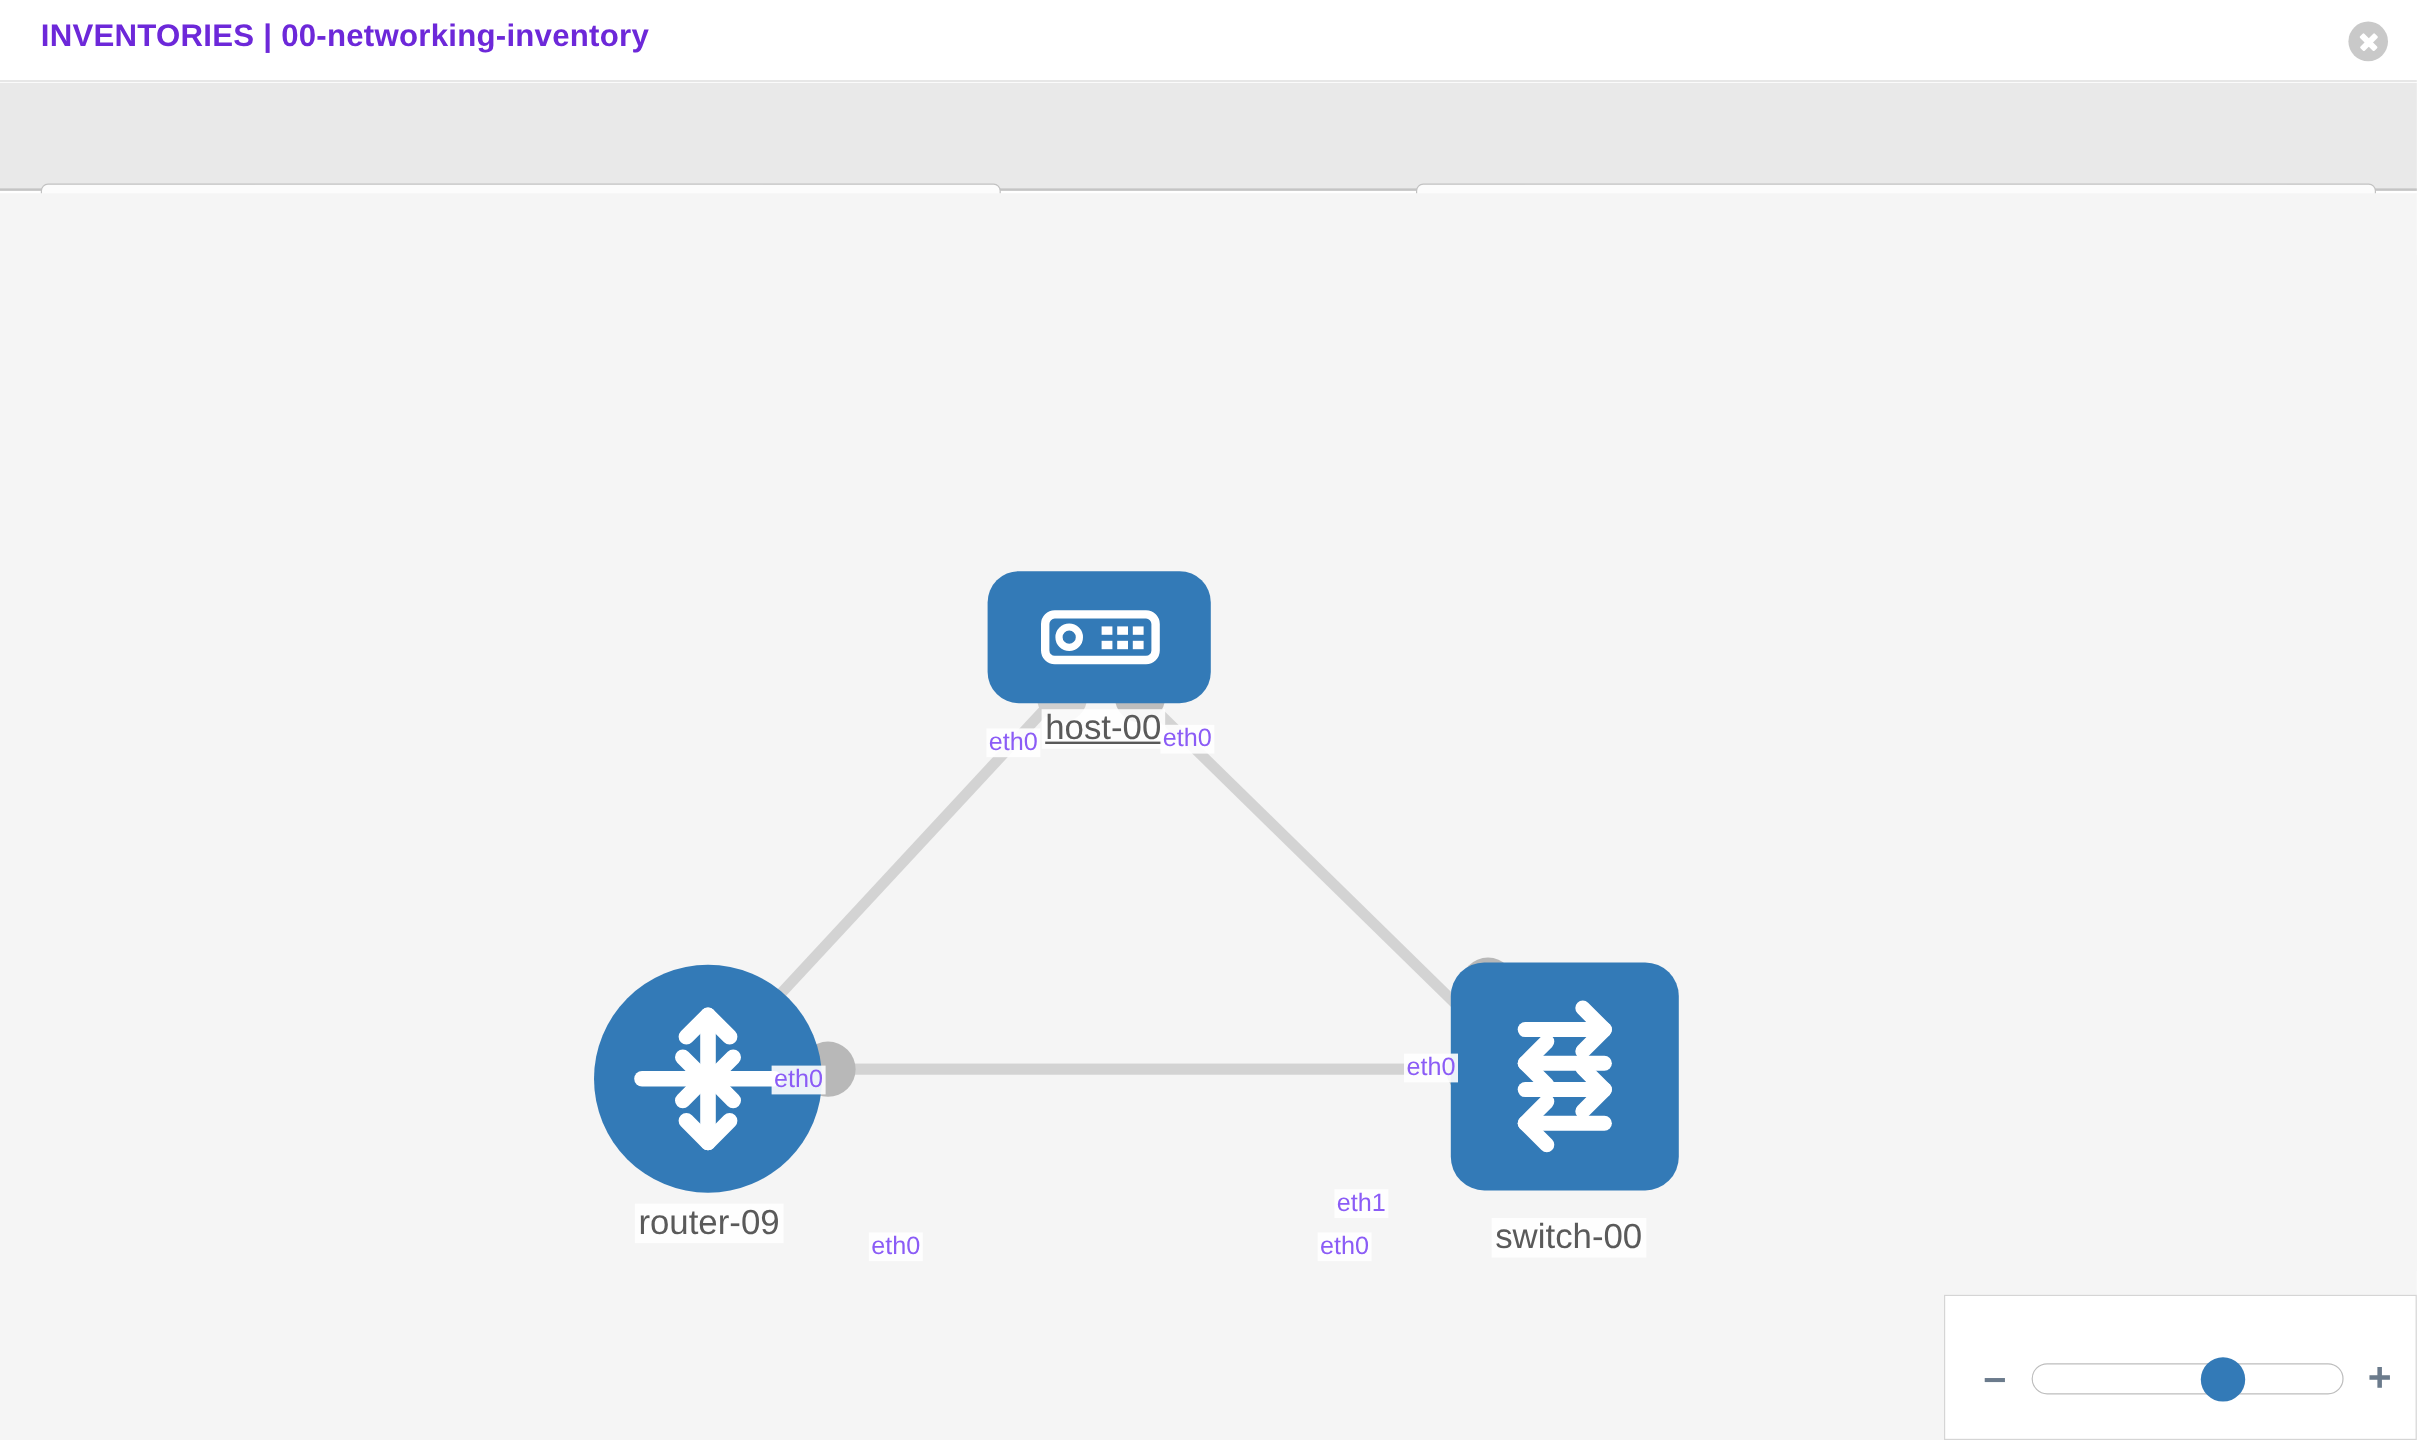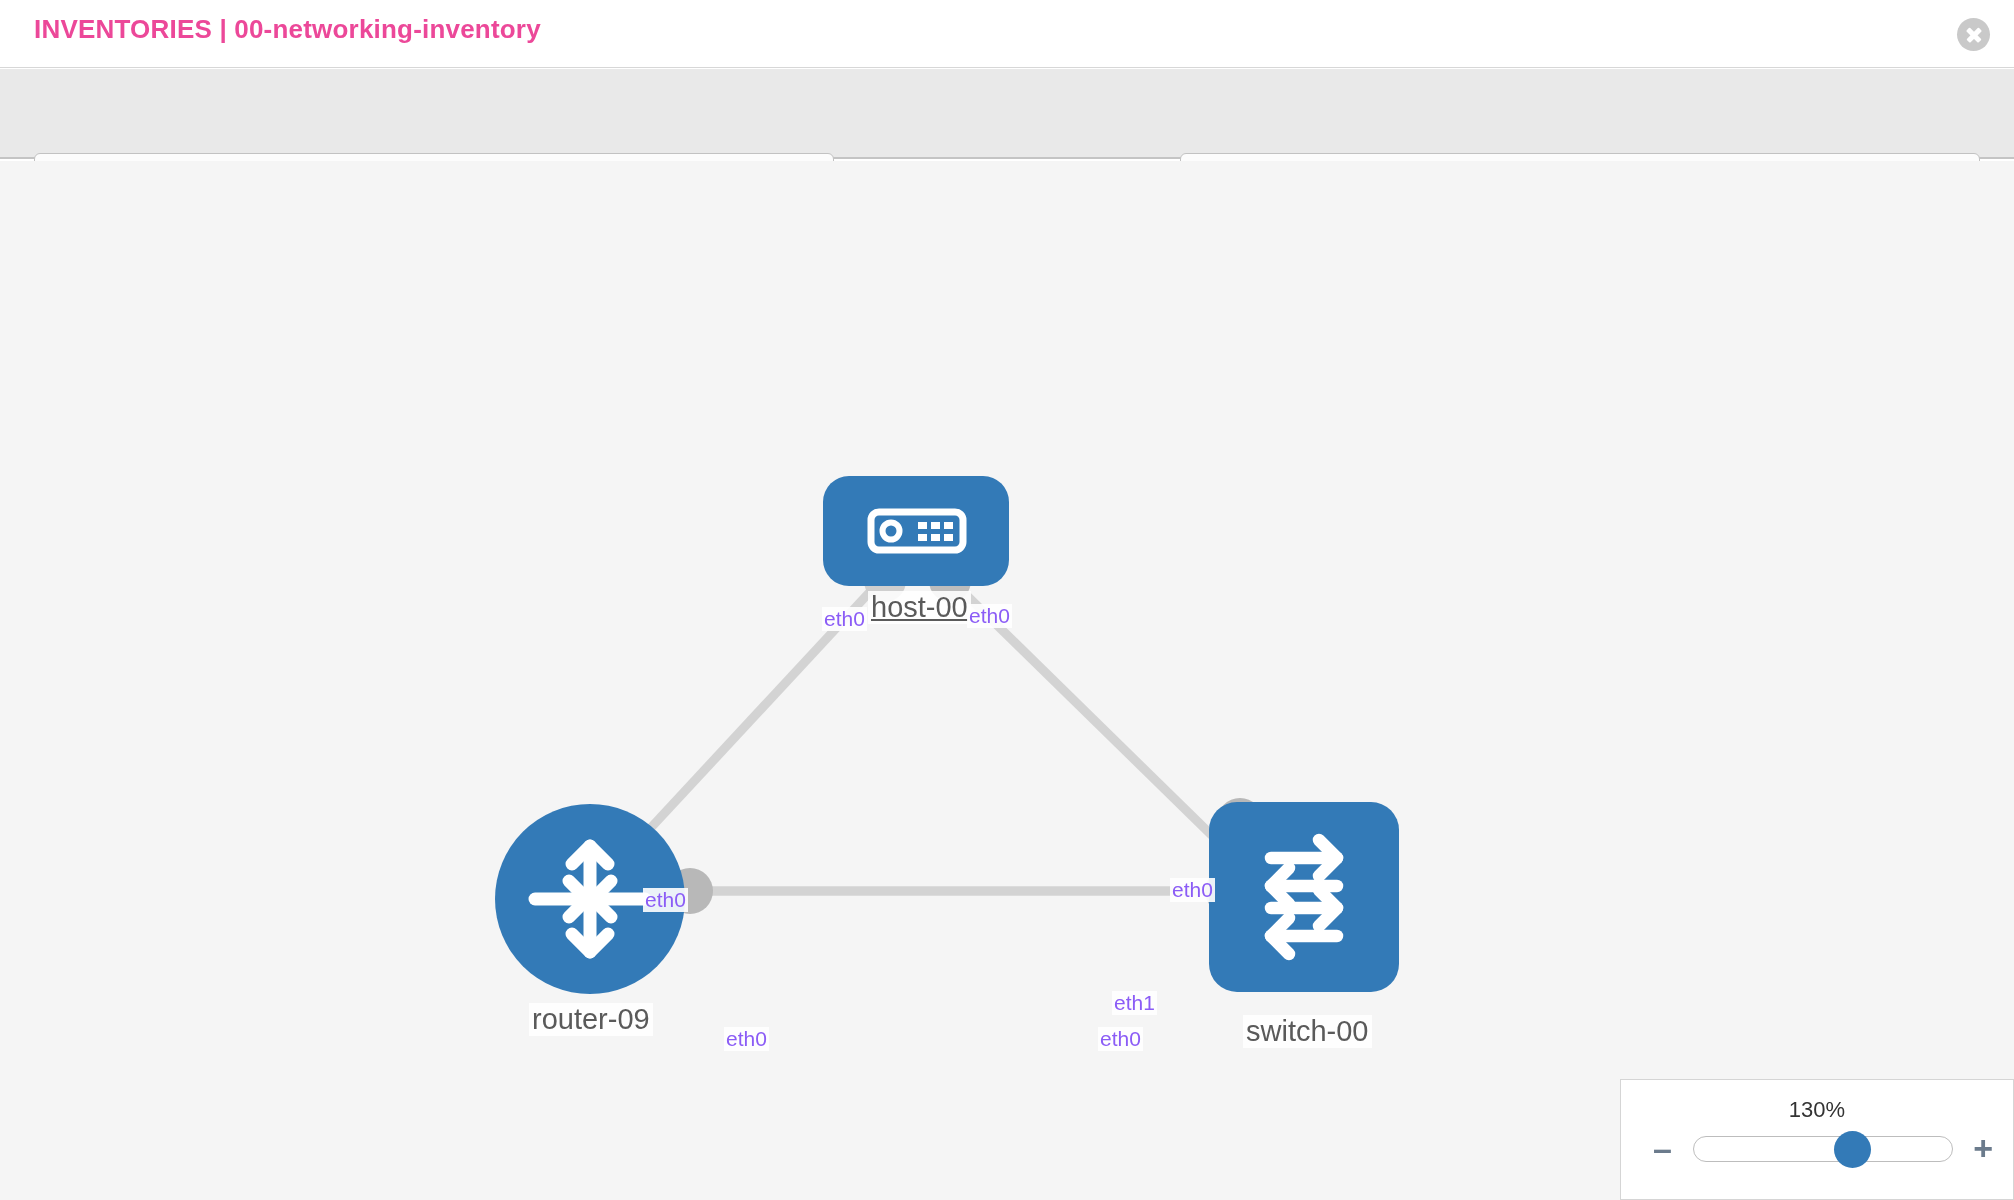--- a/index.html
+++ b/index.html
@@ -13,21 +13,21 @@
   
   .header {
     position: absolute; left: 0; top: 0;
     width: 2014px; height: 68px;
     background: #ffffff;
     border-bottom: 1px solid #d7d7d7;
   }
   .header-title {
     position: absolute; left: 34px; top: 14px;
     font-size: 26px; font-weight: bold;
-    color: #ec4899; letter-spacing: .2px;
+    color: #6d28d9; letter-spacing: .2px;
     white-space: nowrap;
   }
   .close-btn {
     position: absolute; right: 24px; top: 18px;
     width: 33px; height: 33px; border-radius: 50%;
     background: #c9c9c9; cursor: pointer;
   }
   .close-btn::before, .close-btn::after {
     content: ""; position: absolute;
     left: 50%; top: 50%;
@@ -277,19 +277,18 @@
   <div class="iface-label if-host-left">eth0</div>
   <div class="iface-label if-host-right">eth0</div>
   <div class="iface-label if-router-up">eth0</div>
   <div class="iface-label if-switch-up">eth0</div>
   <div class="iface-label if-router-side">eth0</div>
   <div class="iface-label if-switch-e0">eth0</div>
   <div class="iface-label if-switch-e1">eth1</div>
 </div>
 
 <div class="zoom-widget">
-  <div class="zoom-value">130%</div>
   <div class="zoom-minus">–</div>
   <div class="zoom-track">
     <div class="zoom-thumb"></div>
   </div>
   <div class="zoom-plus">+</div>
 </div>
 
 </body></html>

